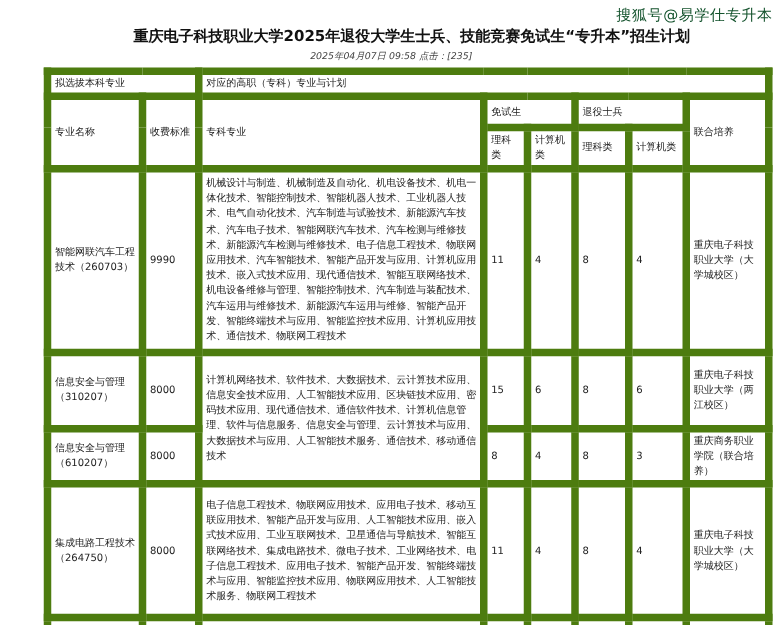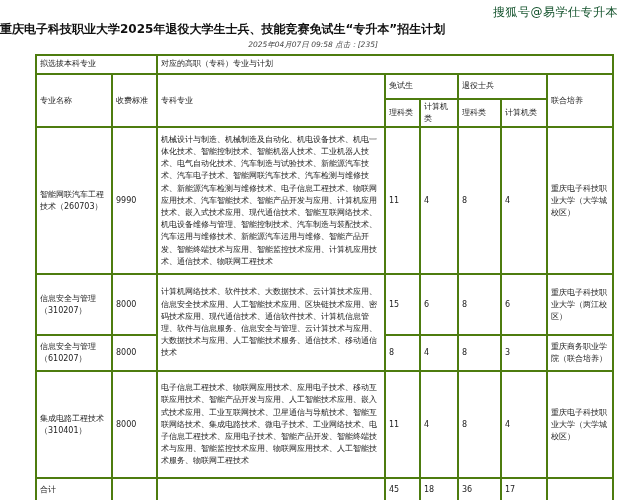--- a/index.html
+++ b/index.html
@@ -1,26 +1,26 @@
 <!DOCTYPE html>
 <html><head>
 <meta charset="utf-8">
 <style>
   html, body { margin:0; padding:0; background:#ffffff; }
   body { width:626px; height:500px; position:relative; overflow:hidden;
          font-family:"DejaVu Sans","Liberation Sans",sans-serif; color:#222; }
   .watermark { position:absolute; right:8px; top:4px; font-size:12px; color:#14532d;
                letter-spacing:0.5px; }
-  .title { position:absolute; left:0; width:504px; top:21px; text-align:left;
-           font-size:12px; font-weight:bold; color:#111; }
+  .title { position:absolute; left:0; width:504px; top:21px; text-align:right;
+           font-size:12px; font-weight:bold; color:#111;padding-left:48px; }
   .meta { position:absolute; left:0; width:626px; top:40px; text-align:center;
           font-size:7.5px; color:#444;font-style:italic; }
   table.plan { position:absolute; left:35px; top:54px; border-collapse:collapse;
                table-layout:fixed; width:577px; font-size:8px; }
-  table.plan td { border:2px solid #4d7c0f; padding:1px 3px; vertical-align:middle;
+  table.plan td { border:6px solid #4d7c0f; padding:1px 3px; vertical-align:middle;
                   line-height:12.2px; color:#222; word-break:break-all; }
   td.hd { color:#111; }
   td.majors { padding:2px 3px 2px 4px; vertical-align:top; line-height:12.2px; }
   td.name { line-height:13px; }
   td.campus { line-height:13px; }
 </style>
 </head>
 <body>
 
 <div class="watermark">搜狐号@易学仕专升本</div>
@@ -84,21 +84,21 @@
     <td class="name">信息安全与管理（610207）</td>
     <td>8000</td>
     <td>8</td>
     <td>4</td>
     <td>8</td>
     <td>3</td>
     <td class="campus">重庆商务职业学院（联合培养）</td>
   </tr>
 
   <tr style="height:107px">
-    <td class="name">集成电路工程技术（310401）</td>
+    <td class="name">集成电路工程技术（264750）</td>
     <td>8000</td>
     <td class="majors" style="vertical-align:middle">电子信息工程技术、物联网应用技术、应用电子技术、移动互联应用技术、智能产品开发与应用、人工智能技术应用、嵌入式技术应用、工业互联网技术、卫星通信与导航技术、智能互联网络技术、集成电路技术、微电子技术、工业网络技术、电子信息工程技术、应用电子技术、智能产品开发、智能终端技术与应用、智能监控技术应用、物联网应用技术、人工智能技术服务、物联网工程技术</td>
     <td>11</td>
     <td>4</td>
     <td>8</td>
     <td>4</td>
     <td class="campus">重庆电子科技职业大学（大学城校区）</td>
   </tr>
 
   <tr style="height:23px">

